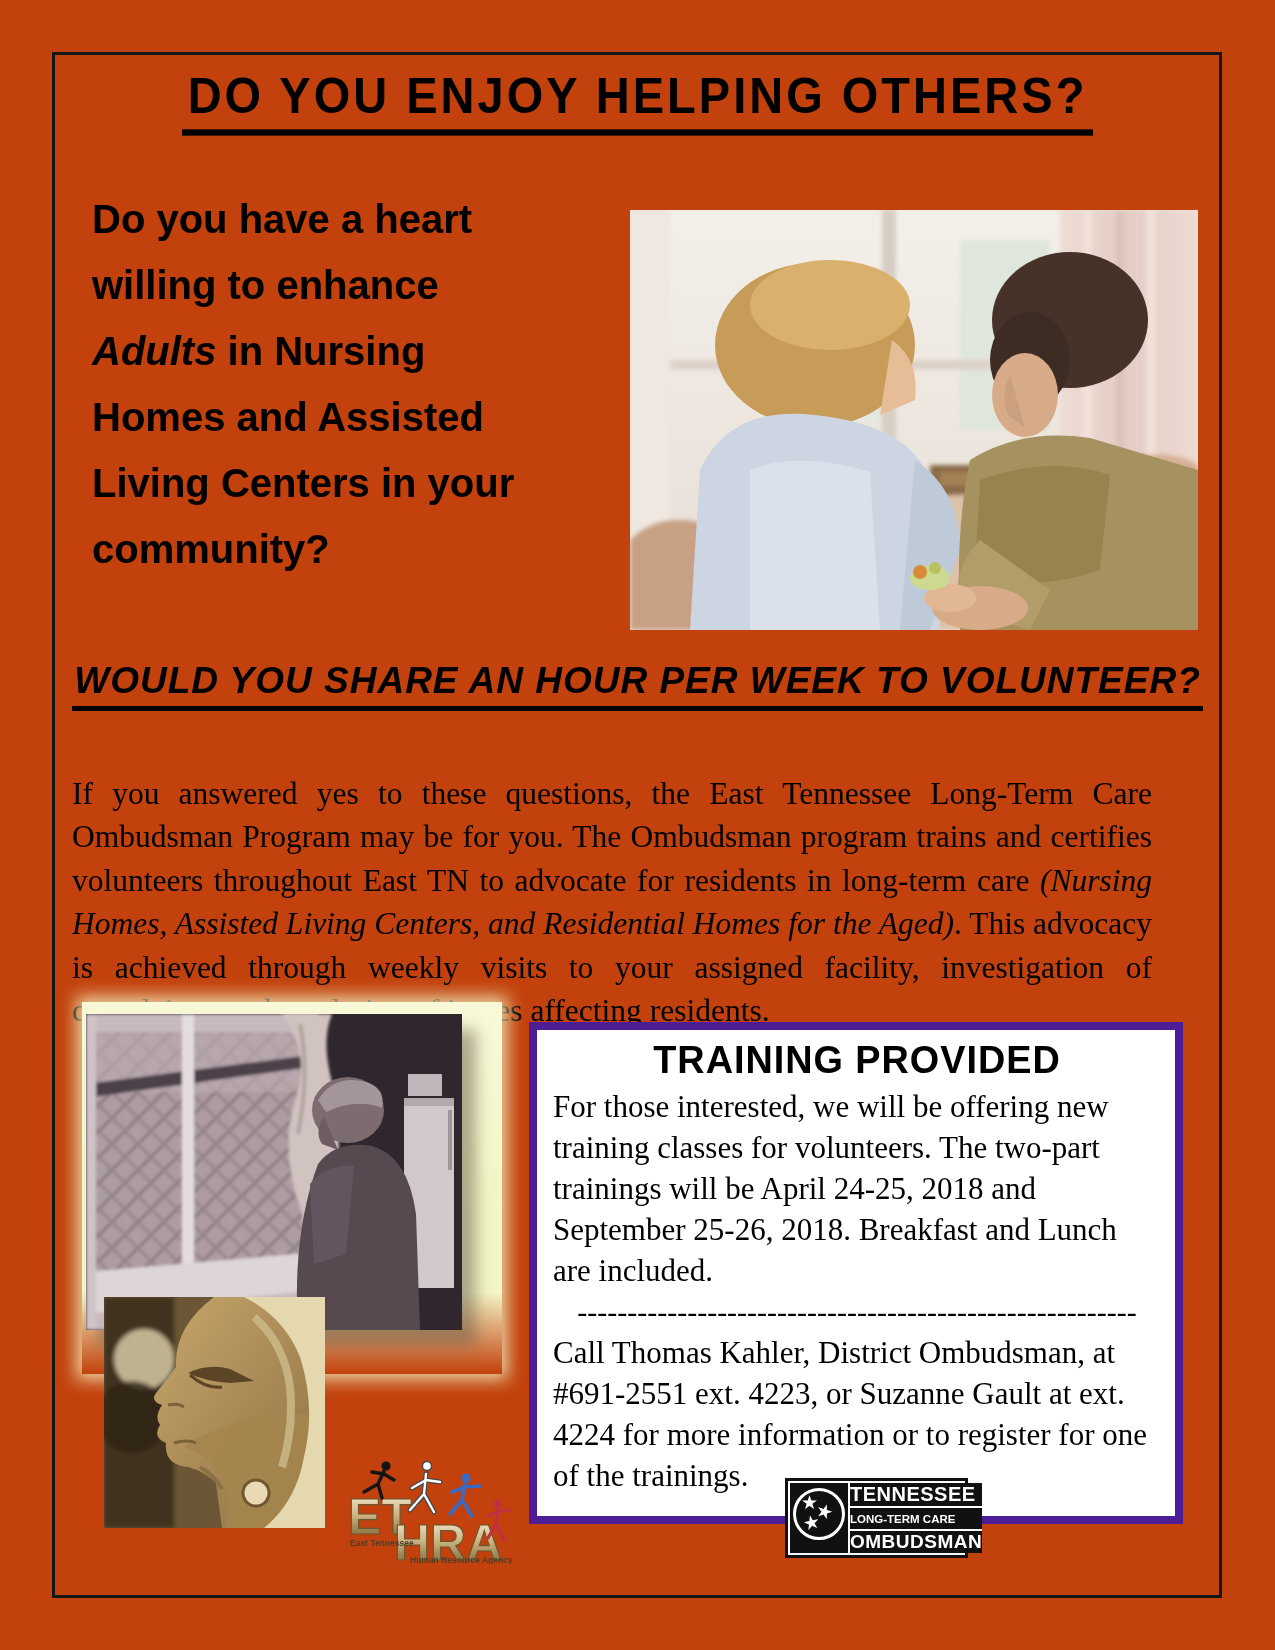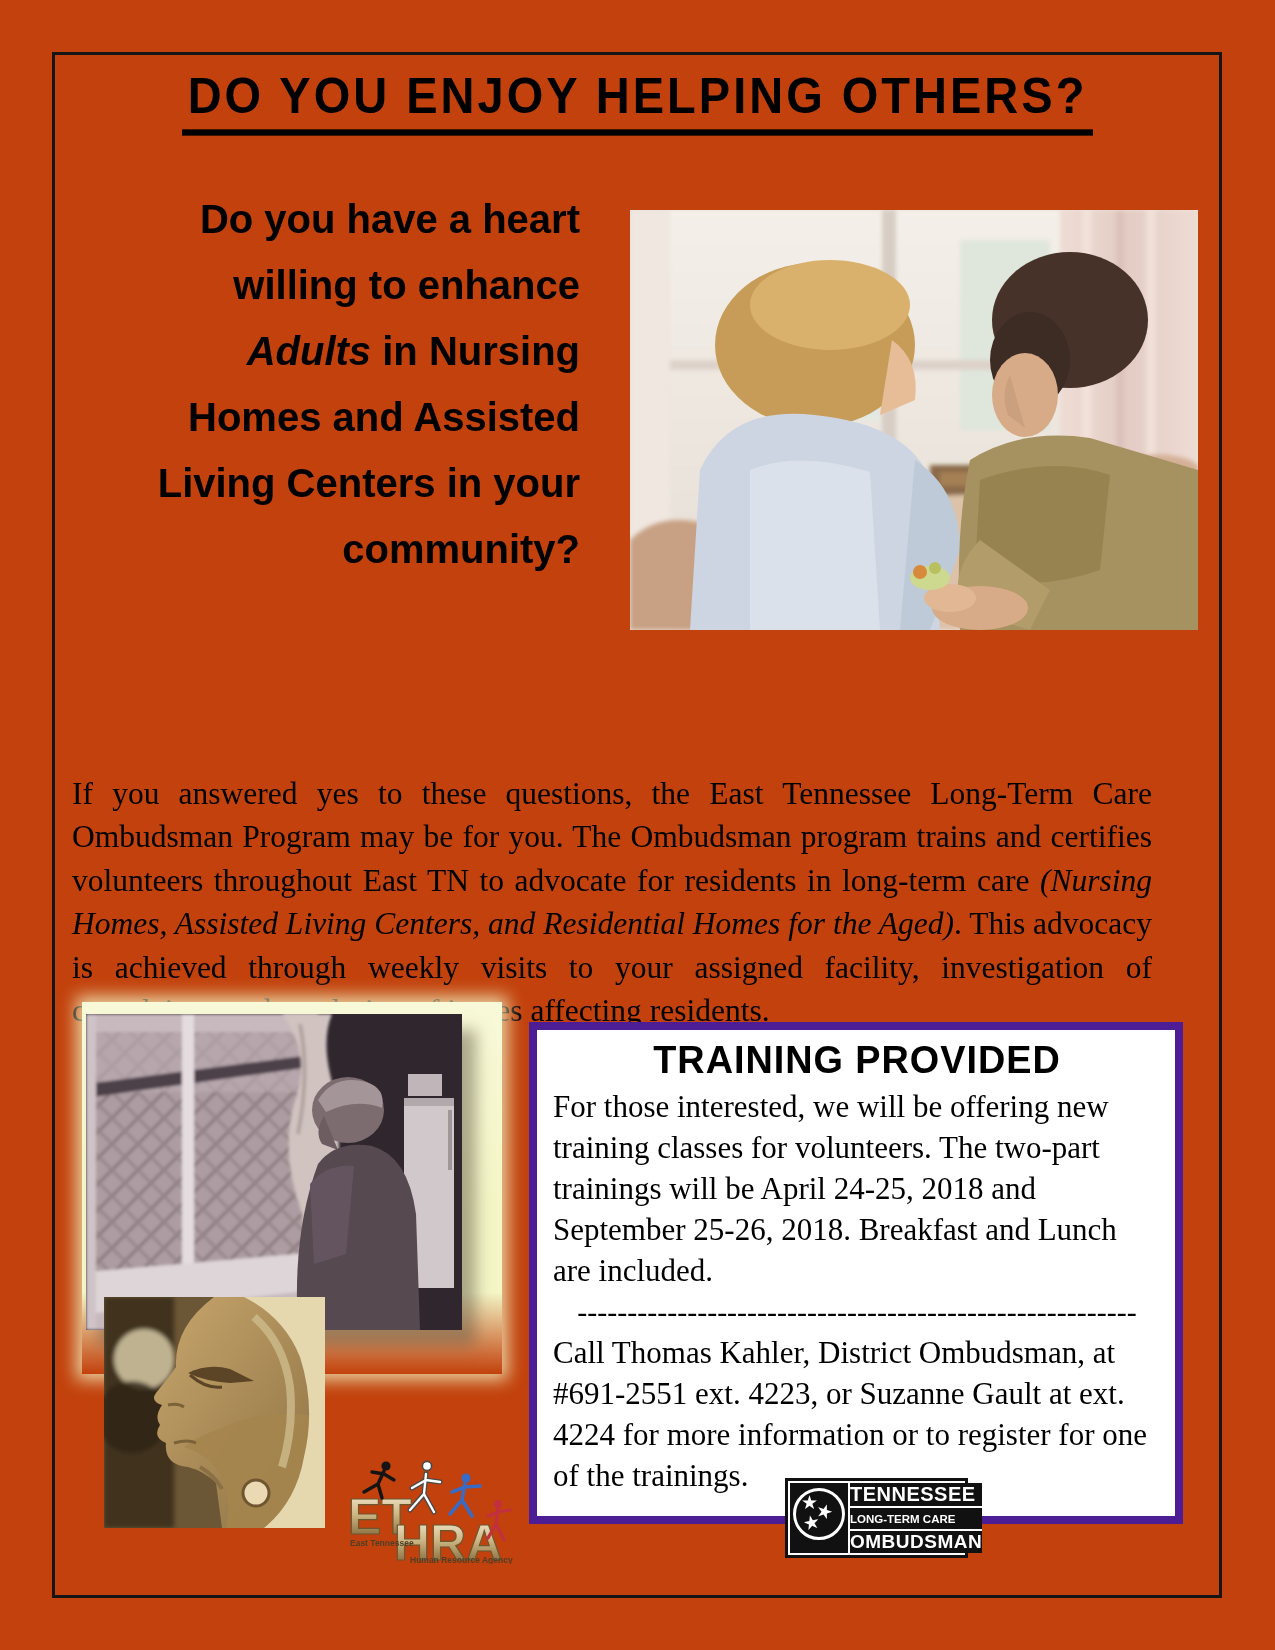--- a/index.html
+++ b/index.html
@@ -8,21 +8,21 @@
   .border-frame{position:absolute;left:52px;top:52px;width:1164px;height:1540px;
         border:3px solid #151515;}
 
   
   .title-wrap{position:absolute;top:68px;left:0;width:100%;text-align:center;}
   .title-wrap .t{display:inline-block;font-family:"Liberation Sans",sans-serif;
         font-weight:bold;font-size:47px;letter-spacing:3px;white-space:nowrap;
         border-bottom:6px solid #000;padding:0 6px 5px 6px;transform:scaleY(1.05);}
 
   
-  .intro{position:absolute;left:92px;top:186px;width:488px;text-align:right;
+  .intro{position:absolute;left:92px;top:186px;width:488px;text-align:left;
         font-family:"Liberation Sans",sans-serif;font-weight:bold;font-size:40px;
         line-height:66px;}
   .intro .line{white-space:nowrap;}
   .intro .it{font-style:italic;}
 
   
   .photo-conv{position:absolute;left:630px;top:210px;width:568px;height:420px;}
 
   
   .h2-wrap{position:absolute;top:660px;left:0;width:100%;text-align:center;}
@@ -153,20 +153,23 @@
       <g>
         <ellipse cx="350" cy="398" rx="48" ry="22" fill="#d8ab88"></ellipse>
         <ellipse cx="320" cy="388" rx="26" ry="14" fill="#e2b894"></ellipse>
         <ellipse cx="300" cy="368" rx="20" ry="12" fill="#cdd98e"></ellipse>
         <circle cx="290" cy="362" r="7" fill="#d88a3c"></circle>
         <circle cx="305" cy="358" r="6" fill="#b8c060"></circle>
       </g>
     </svg>
   </div>
 
+  <div class="h2-wrap">
+    <span class="t">WOULD YOU SHARE AN HOUR PER WEEK TO VOLUNTEER?</span>
+  </div>
 
   <p class="bodytext"><span>If you answered yes to these questions, the East Tennessee Long-Term Care Ombudsman Program may be for you.  The Ombudsman program trains and certifies volunteers throughout East TN to advocate for residents in long-term care </span><em>(Nursing Homes, Assisted Living Centers, and Residential Homes for the Aged)</em><span>.  This advocacy is achieved through weekly visits to your assigned facility, investigation of complaints, and resolution of issues affecting residents.</span></p>
 
   <div class="highlight"></div>
 
   <div class="photo-window">
     <svg width="376" height="316" viewBox="0 0 376 316" xmlns="http://www.w3.org/2000/svg">
       <defs>
         <pattern id="trellis" width="26" height="26" patternUnits="userSpaceOnUse">
           <rect width="26" height="26" fill="#b3a4a8"></rect>

